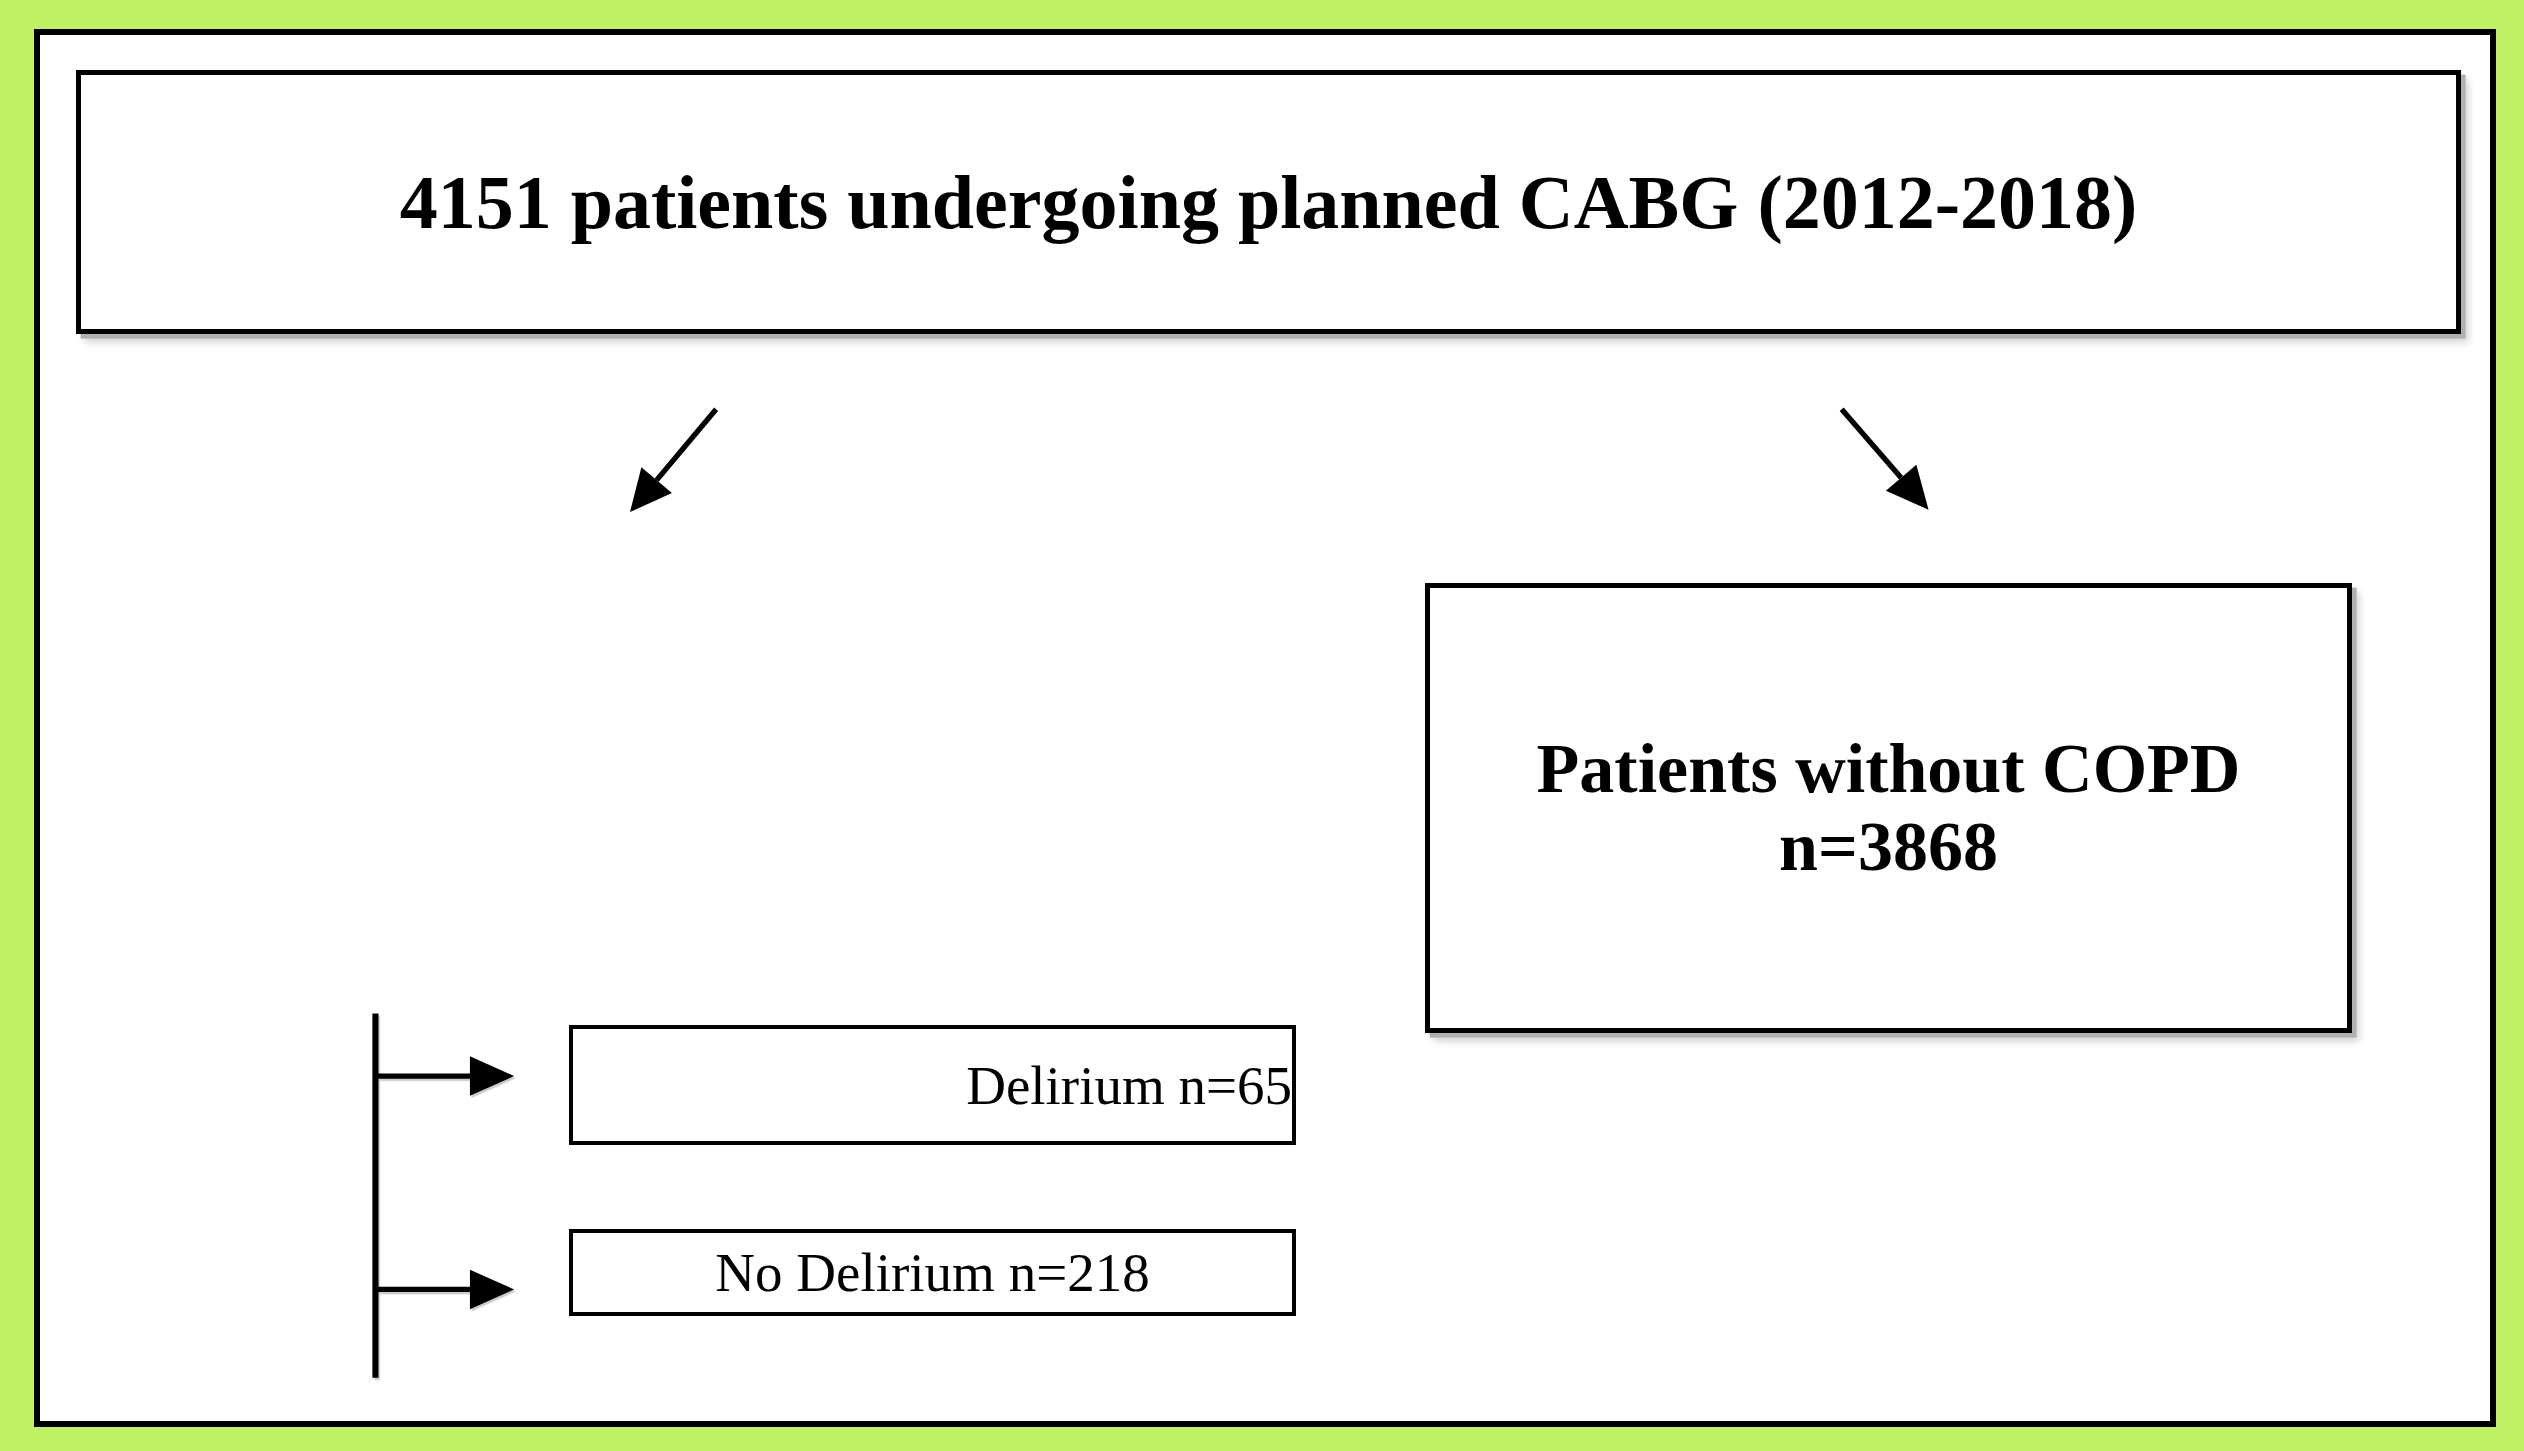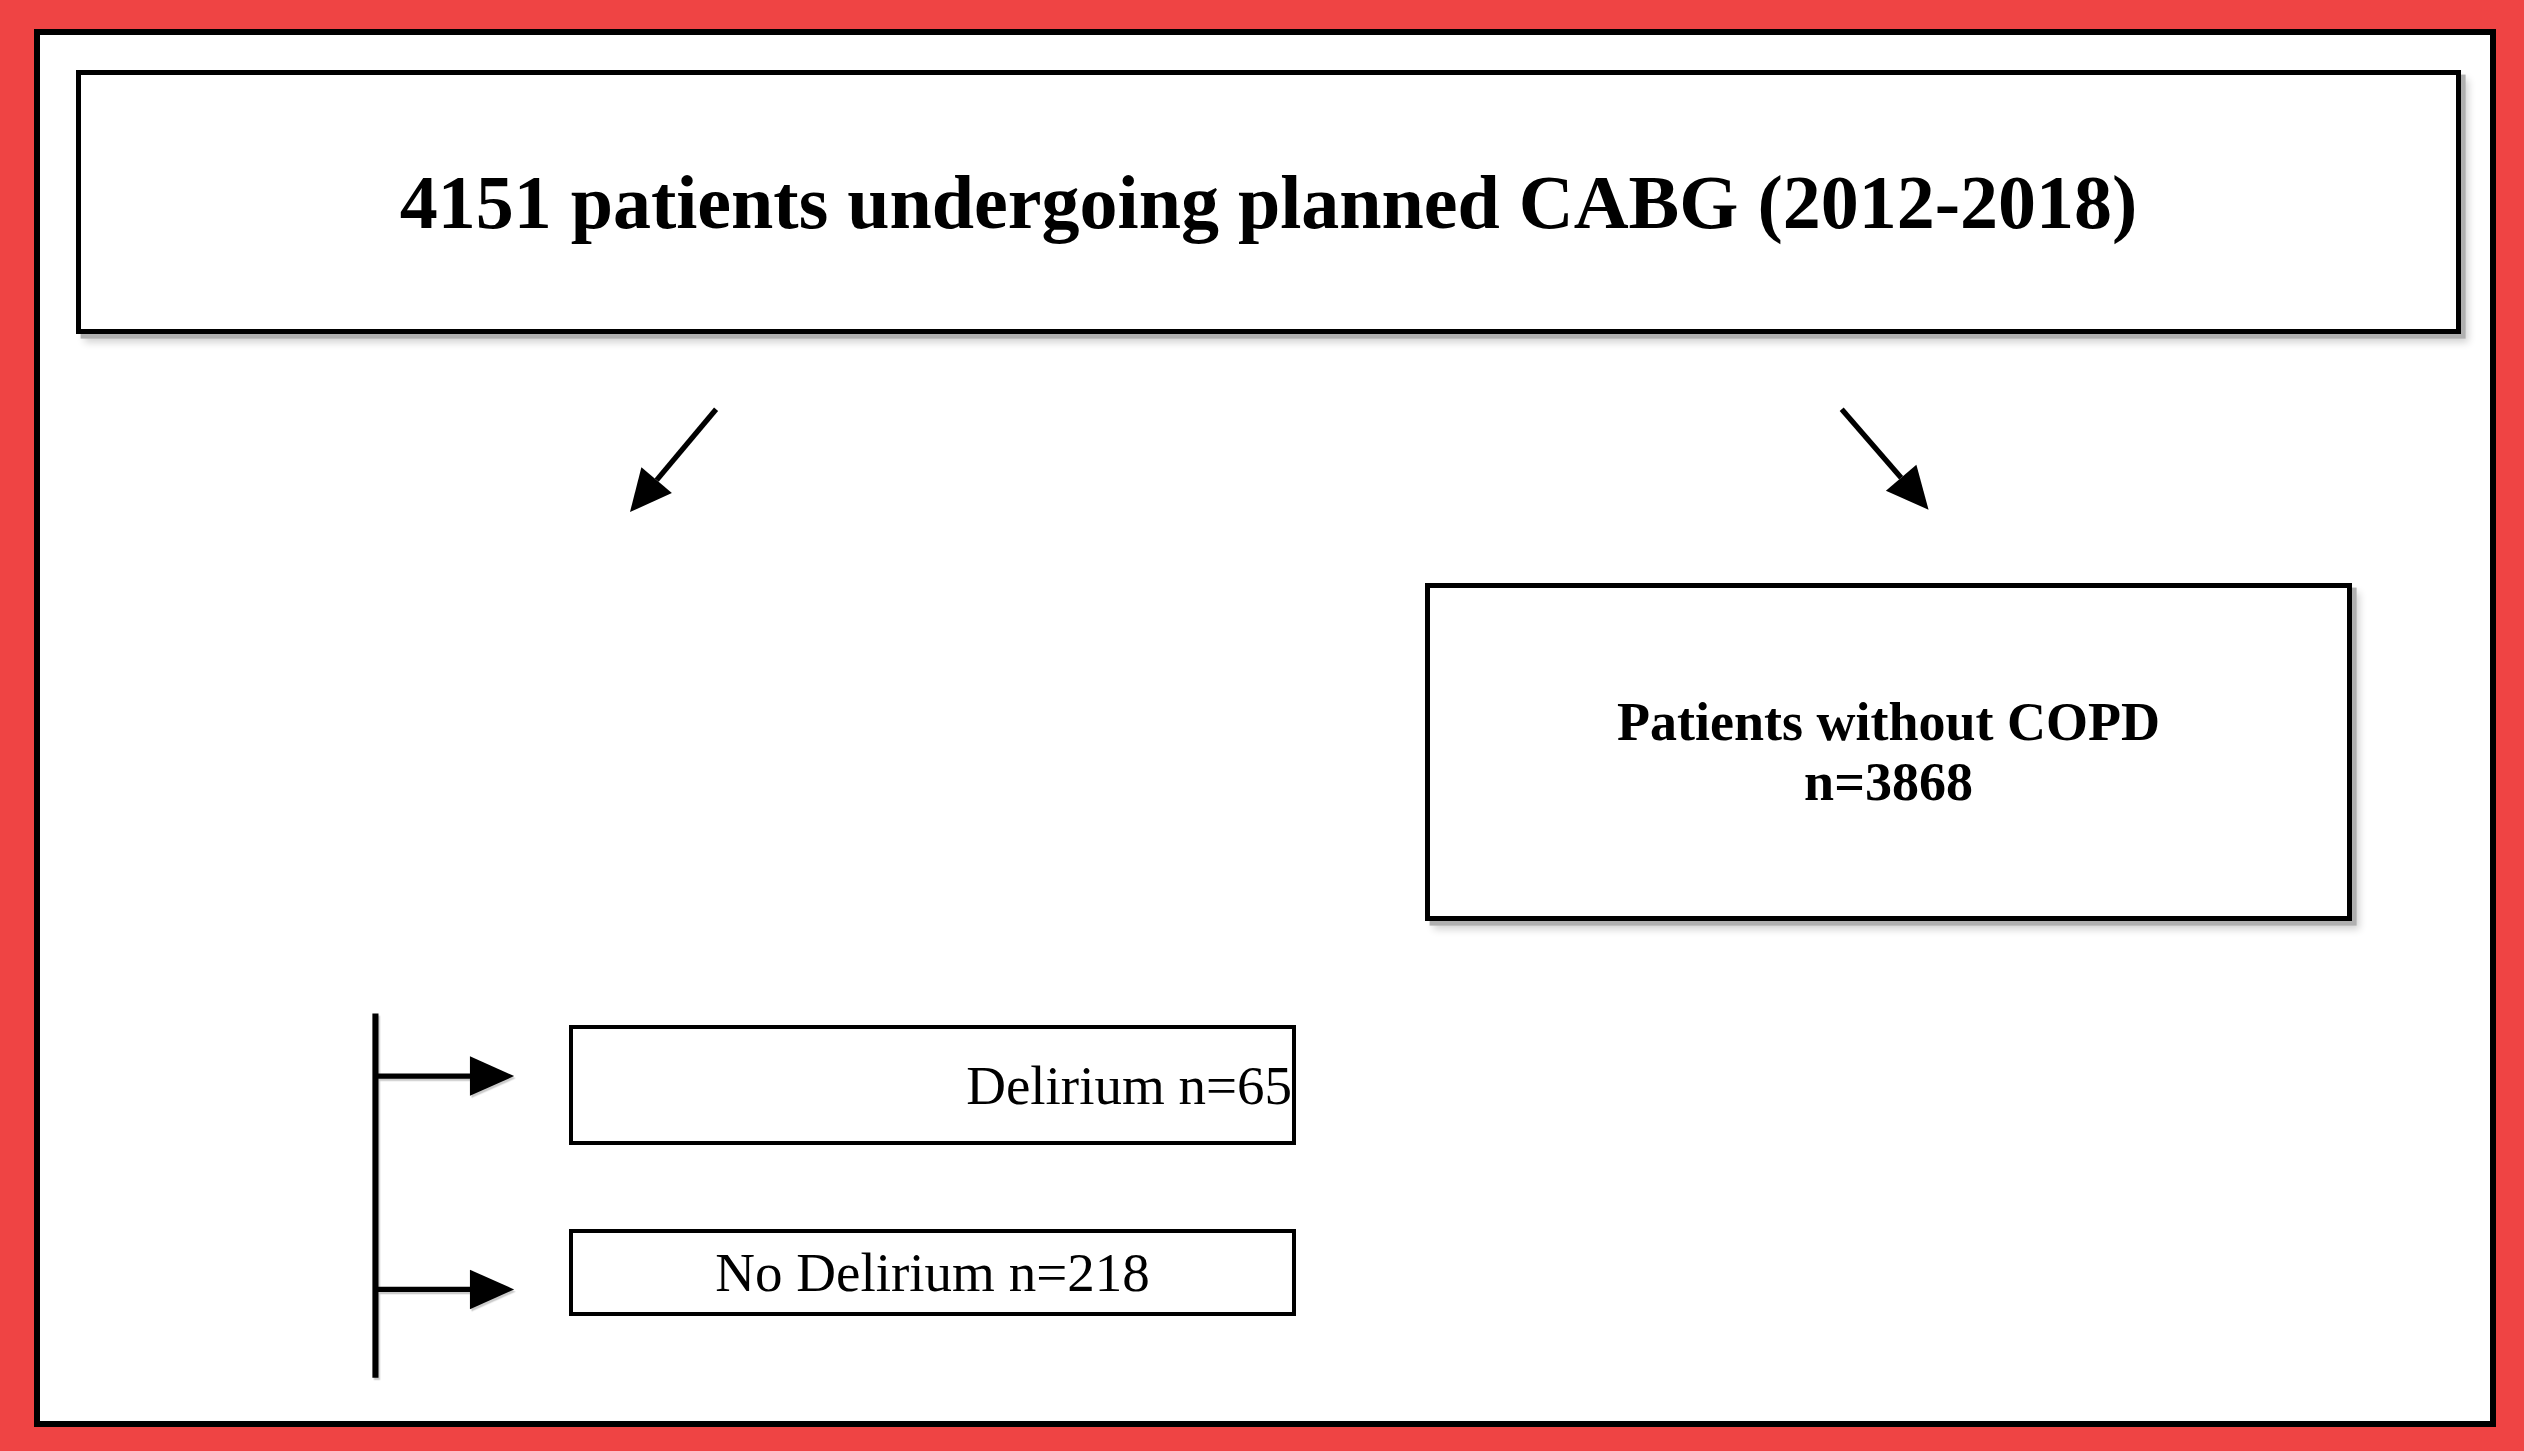--- a/index.html
+++ b/index.html
@@ -4,21 +4,21 @@
 <style>
   html, body {
     margin: 0;
     padding: 0;
     background: #ffffff;
   }
   #canvas {
     position: relative;
     width: 2525px;
     height: 1451px;
-    background: #ef4444;
+    background: #bef264;
     font-family: "Liberation Serif", "DejaVu Serif", serif;
     color: #000000;
     overflow: hidden;
   }
   .frame {
     position: absolute;
     left: 34px;
     top: 29px;
     width: 2462px;
     height: 1398px;
@@ -55,22 +55,22 @@
     width: 883px;
     height: 370px;
     font-size: 70px;
     font-weight: bold;
     line-height: 1.12;
   }
   .nocopd-box {
     left: 1425px;
     top: 583px;
     width: 927px;
-    height: 338px;
-    font-size: 54px;
+    height: 450px;
+    font-size: 70px;
     font-weight: bold;
     line-height: 1.12;
   }
   .delirium-box {
     left: 569px;
     top: 1025px;
     width: 727px;
     height: 120px;
     border-width: 4.6px;
     font-size: 55px;

